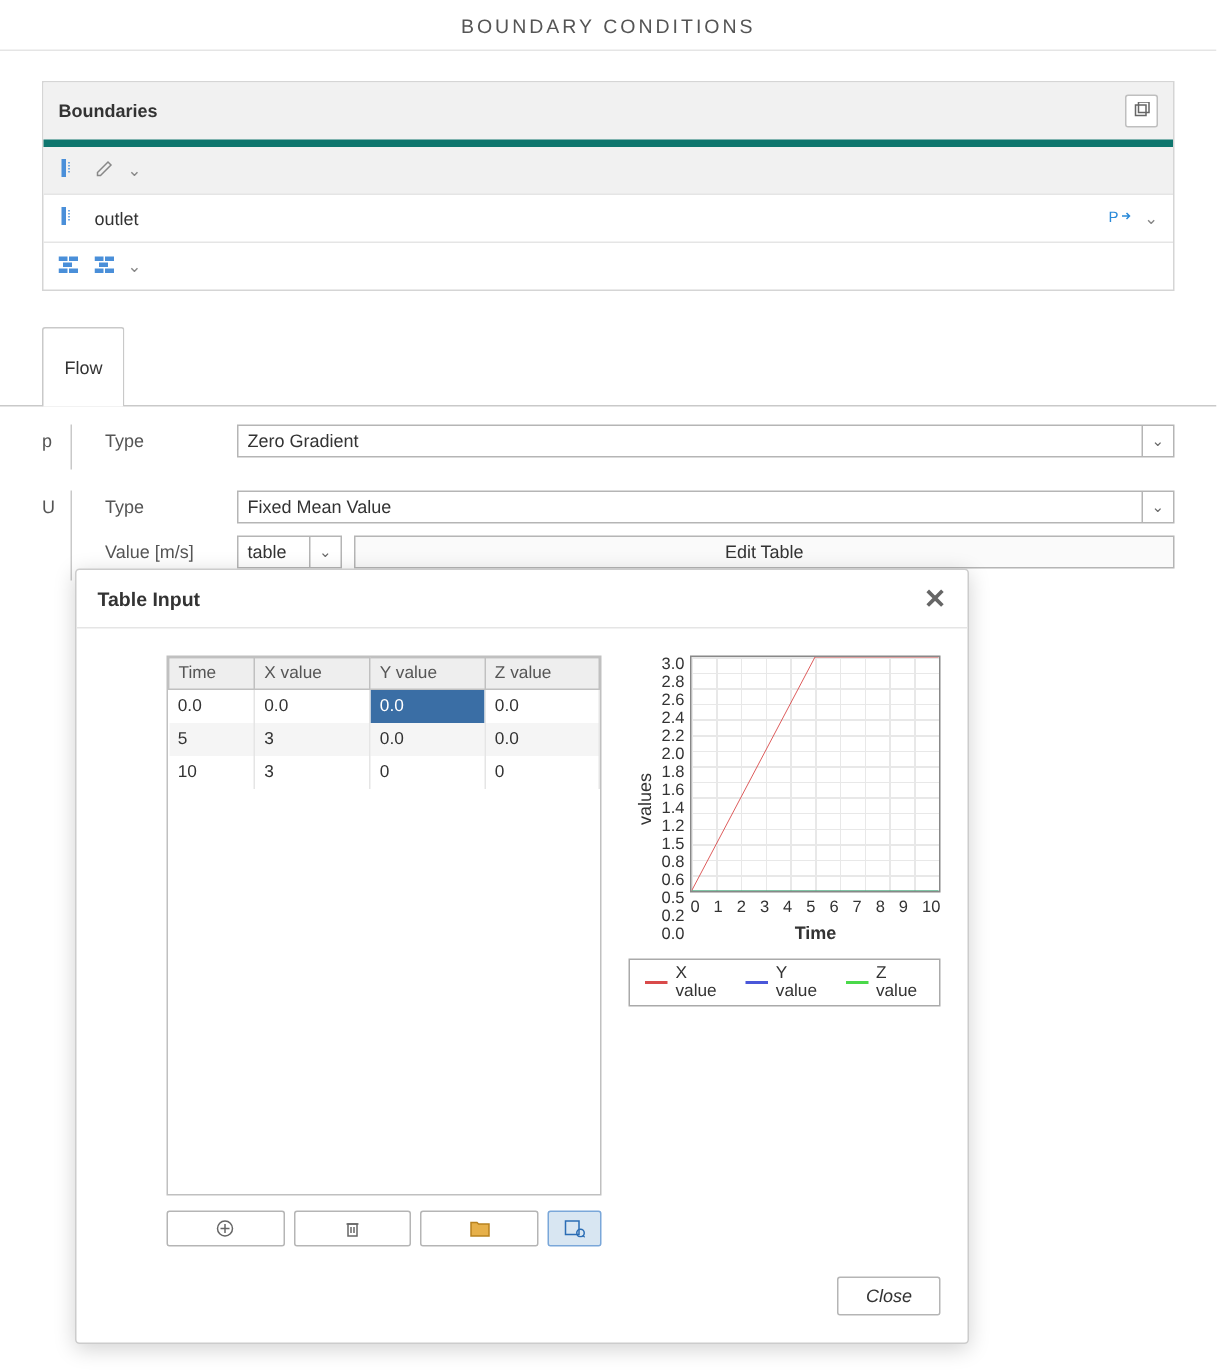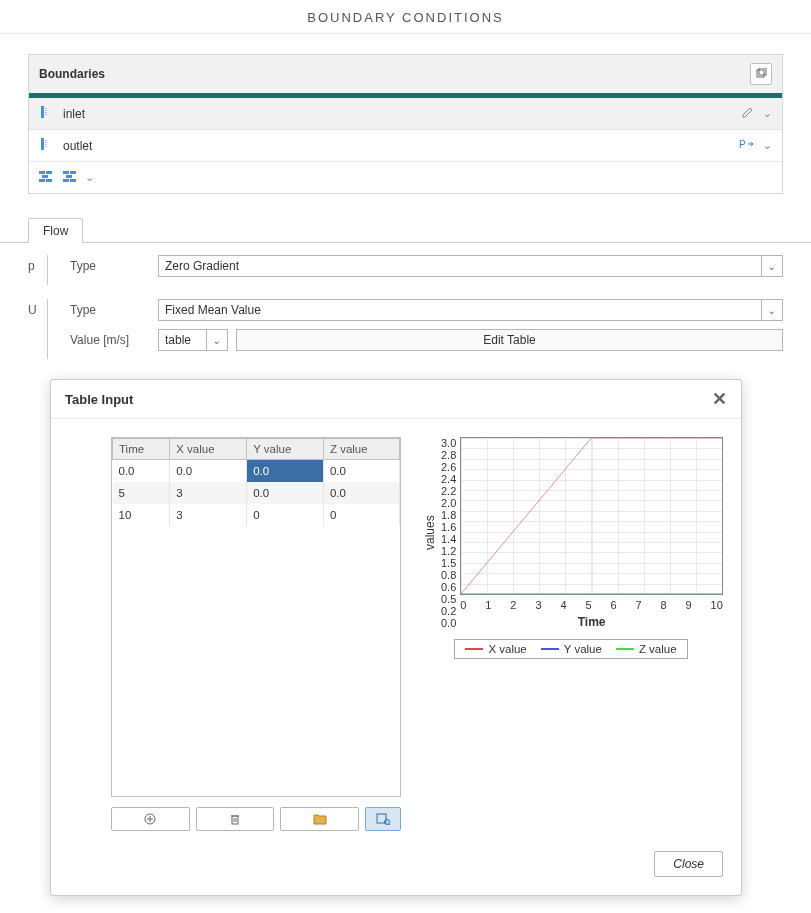--- a/index.html
+++ b/index.html
@@ -37,21 +37,21 @@
   }
   .boundary-row:last-child { border-bottom: none; }
   .boundary-row.selected { background: #f1f1f1; }
   .row-icon { width: 14px; height: 14px; flex: none; }
   .row-label { flex: 1; font-size: 12px; color: #333; }
   .row-right { display: flex; align-items: center; gap: 8px; }
   .chevron { color: #888; font-size: 11px; }
   .tabs-row { margin-top: 24px; padding-left: 28px; }
   .tab {
     display: inline-block; border: 1px solid #c9c9c9; border-bottom: none;
-    padding: 5px 14px; font-size: 12px; background: #fff; border-radius: 2px 2px 0 0;
+    padding: 19px 14px; font-size: 12px; background: #fff; border-radius: 2px 2px 0 0;
     cursor: pointer;
   }
   .tab-underline { border-top: 1px solid #c9c9c9; margin-top: -1px; }
   .form-area { padding: 12px 28px 40px; }
   .form-row { display: flex; align-items: center; margin-bottom: 14px; gap: 12px; }
   .variable-label {
     width: 20px; color: #555; font-size: 12px; padding-top: 4px;
     border-right: 1px solid #c9c9c9; align-self: stretch;
   }
   .variable-block { flex: 1; border-left: 0; padding-left: 10px; }
@@ -63,21 +63,21 @@
     display: flex; align-items: center; justify-content: space-between; cursor: pointer;
   }
   .select-arrow { font-size: 10px; color: #666; border-left: 1px solid #b5b5b5; padding-left: 6px; height: 100%; display:flex; align-items:center;}
   .small-select { width: 70px; flex: none; }
   .wide-btn {
     flex: 1; height: 22px; border: 1px solid #b5b5b5; background: #fafafa;
     text-align: center; font-size: 12px; color: #333; line-height: 20px; cursor: pointer;
   }
   
   .dialog {
-    position: absolute; left: 50px; top: 379px; width: 692px;
+    position: absolute; left: 50px; top: 379px; width: 596px;
     background: #fff; border: 1px solid #ccc; box-shadow: 0 3px 14px rgba(0,0,0,0.18);
     border-radius: 3px;
   }
   .dialog-header {
     display: flex; align-items: center; justify-content: space-between;
     padding: 10px 14px; border-bottom: 1px solid #e5e5e5; font-size: 13px; font-weight: 600;
   }
   .dialog-close { font-size: 18px; color: #666; cursor: pointer; line-height: 1; }
   .dialog-body { display: flex; gap: 18px; padding: 18px 18px 8px; margin-left: 42px; }
   .table-side { width: 290px; display: flex; flex-direction: column; }
@@ -139,21 +139,20 @@
             <rect x="4" y="0" width="7" height="7" fill="none" stroke="#666"></rect>
           </svg>
       </span>
     </div>
     <div id="boundary-list">
         <div class="boundary-row selected">
           <span><svg class="row-icon" viewBox="0 0 14 14">
               <rect x="2" y="1" width="3" height="12" fill="#4a8fd9"></rect>
               <line x1="7" y1="3" x2="7" y2="11" stroke="#4a8fd9" stroke-dasharray="1 1"></line>
             </svg></span>
-          <span class="row-label">inlet</span>
           <span class="row-right">
             <span><svg width="14" height="14" viewBox="0 0 14 14">
                 <path d="M2 10l7-7 2 2-7 7H2v-2z" fill="none" stroke="#888"></path>
               </svg></span>
             <span class="chevron">⌄</span>
           </span>
         </div>
         <div class="boundary-row">
           <span><svg class="row-icon" viewBox="0 0 14 14">
               <rect x="2" y="1" width="3" height="12" fill="#4a8fd9"></rect>

